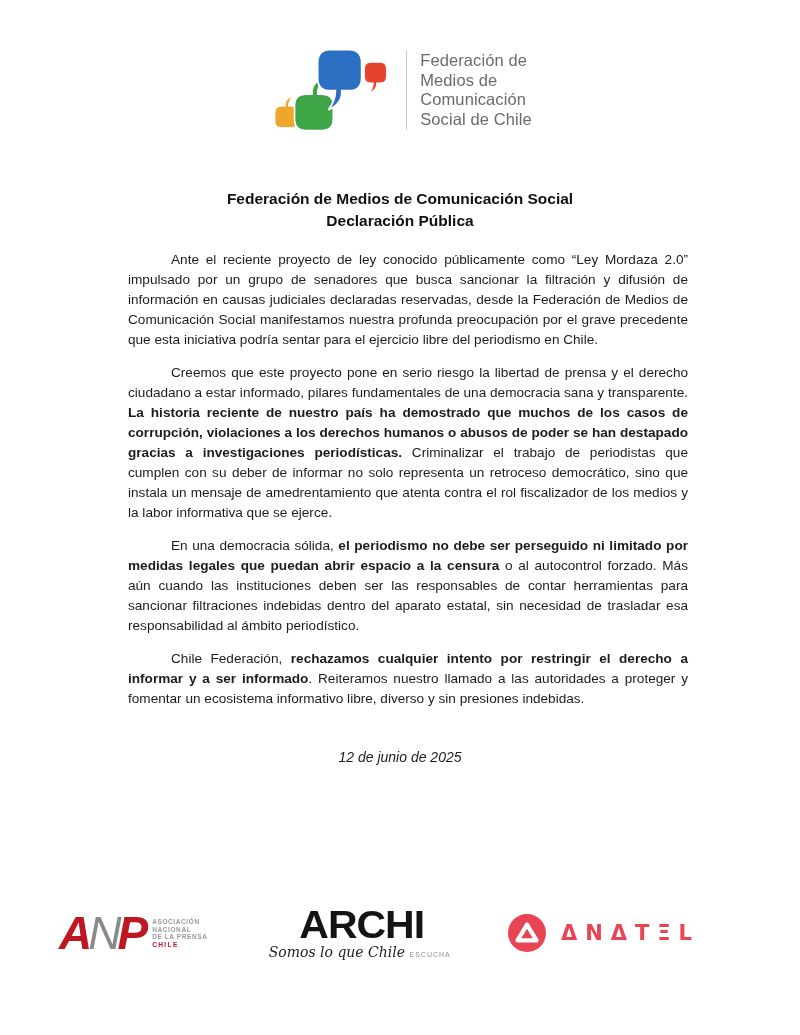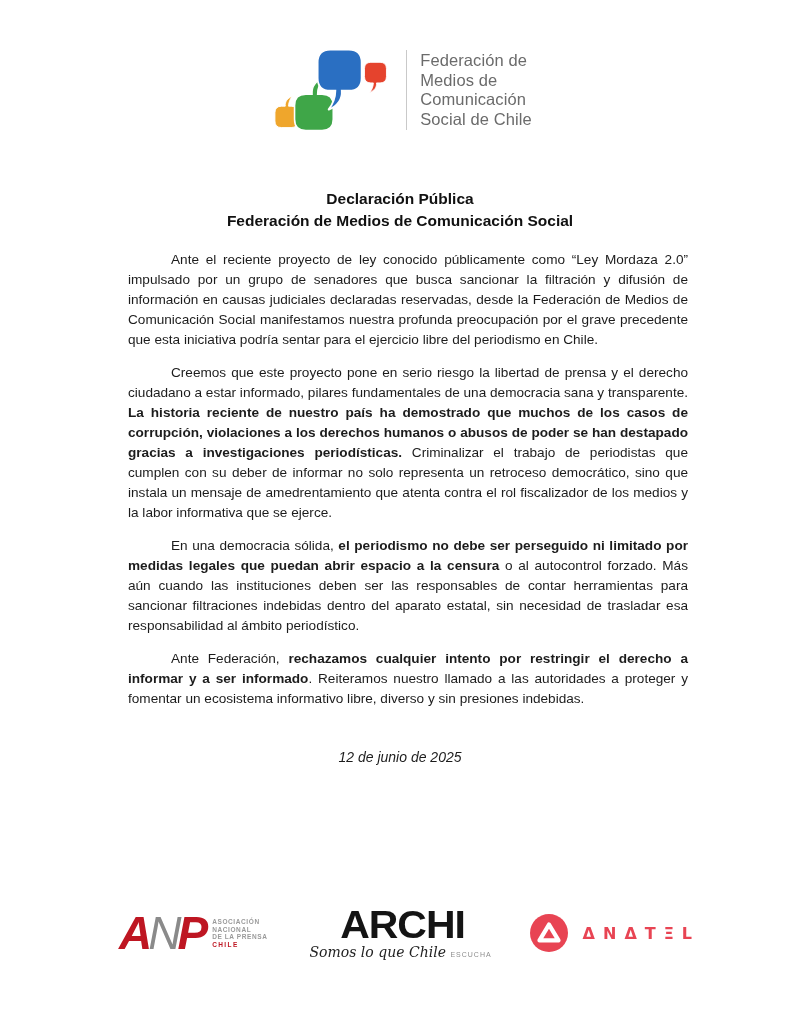--- a/index.html
+++ b/index.html
@@ -48,21 +48,21 @@
   .doc-date{
     margin-top:40px;
     text-align:center;
     font-style:italic;
     font-size:14px;color:#1c1c1c;
   }
   
   .footer-logos{
     position:absolute;left:0;right:0;top:905px;
     display:flex;align-items:center;justify-content:space-between;
-    padding-left:119px;padding-right:100px;
+    padding-left:59px;padding-right:100px;
   }
   
   .anp{display:flex;align-items:center;}
   .anp-letters{
     font-weight:bold;font-style:italic;
     font-size:46px;line-height:46px;
     letter-spacing:-4px;
     white-space:nowrap;
   }
   .anp-a,.anp-p{color:#be1622;}
@@ -90,21 +90,21 @@
   }
   .archi-caps{
     font-size:7px;color:#8d8d8d;letter-spacing:1px;
   }
   
   .anatel{display:flex;align-items:center;}
   .anatel-icon{display:block;}
   .anatel-word{
     margin-left:15px;
     font-family:"DejaVu Sans",sans-serif;
-    font-weight:bold;font-size:16px;
+    font-weight:bold;font-size:21px;
     letter-spacing:8px;
     white-space:nowrap;
   }
 </style>
 </head>
 <body>
 
 <div class="page">
 
   <header class="org-logo">
@@ -121,29 +121,29 @@
     <div class="logo-sep"></div>
     <div class="logo-text">
       <div>Federación de</div>
       <div>Medios de</div>
       <div>Comunicación</div>
       <div>Social de Chile</div>
     </div>
   </header>
 
   <div class="doc-title">
+    <div>Federación de Medios de Comunicación Social</div>
     <div>Declaración Pública</div>
-    <div>Federación de Medios de Comunicación Social</div>
   </div>
 
   <main class="doc-body">
     <p><span>Ante el reciente proyecto de ley conocido públicamente como “Ley Mordaza 2.0” impulsado por un grupo de senadores que busca sancionar la filtración y difusión de información en causas judiciales declaradas reservadas, desde la Federación de Medios de Comunicación Social manifestamos nuestra profunda preocupación por el grave precedente que esta iniciativa podría sentar para el ejercicio libre del periodismo en Chile.</span></p>
     <p><span>Creemos que este proyecto pone en serio riesgo la libertad de prensa y el derecho ciudadano a estar informado, pilares fundamentales de una democracia sana y transparente. </span><span class="b">La historia reciente de nuestro país ha demostrado que muchos de los casos de corrupción, violaciones a los derechos humanos o abusos de poder se han destapado gracias a investigaciones periodísticas.</span><span> Criminalizar el trabajo de periodistas que cumplen con su deber de informar no solo representa un retroceso democrático, sino que instala un mensaje de amedrentamiento que atenta contra el rol fiscalizador de los medios y la labor informativa que se ejerce.</span></p>
     <p><span>En una democracia sólida, </span><span class="b">el periodismo no debe ser perseguido ni limitado por medidas legales que puedan abrir espacio a la censura</span><span> o al autocontrol forzado. Más aún cuando las instituciones deben ser las responsables de contar herramientas para sancionar filtraciones indebidas dentro del aparato estatal, sin necesidad de trasladar esa responsabilidad al ámbito periodístico.</span></p>
-    <p><span>Ante Federación, </span><span class="b">rechazamos cualquier intento por restringir el derecho a informar y a ser informado</span><span>. Reiteramos nuestro llamado a las autoridades a proteger y fomentar un ecosistema informativo libre, diverso y sin presiones indebidas.</span></p>
+    <p><span>Chile Federación, </span><span class="b">rechazamos cualquier intento por restringir el derecho a informar y a ser informado</span><span>. Reiteramos nuestro llamado a las autoridades a proteger y fomentar un ecosistema informativo libre, diverso y sin presiones indebidas.</span></p>
   </main>
 
   <div class="doc-date">12 de junio de 2025</div>
 
   <footer class="footer-logos">
 
     <div class="anp">
       <div class="anp-letters">
         <span class="anp-a">A</span><span class="anp-n">N</span><span class="anp-p">P</span>
       </div>

